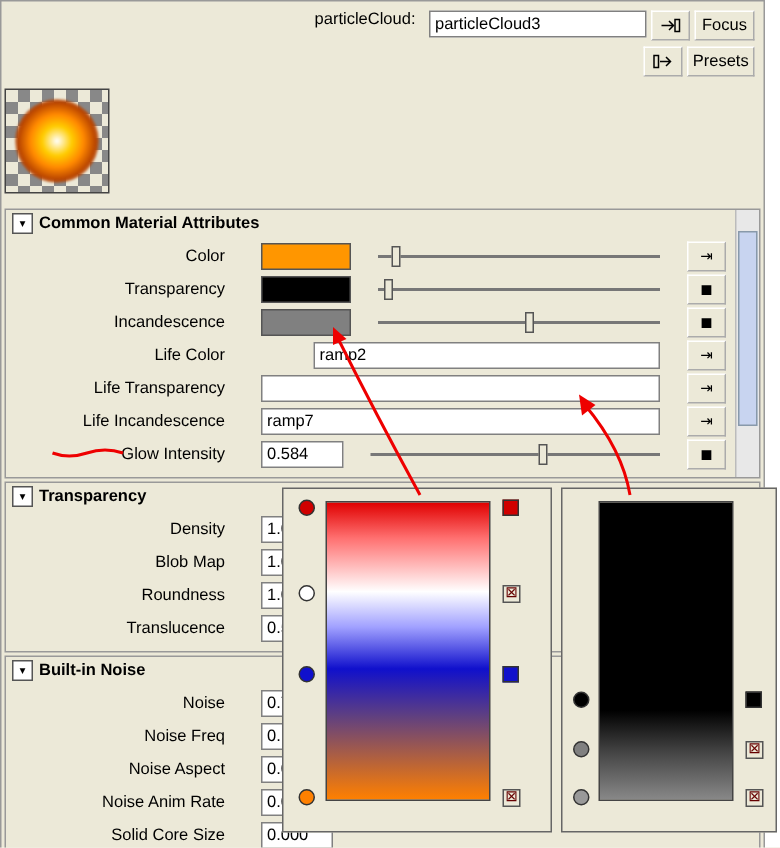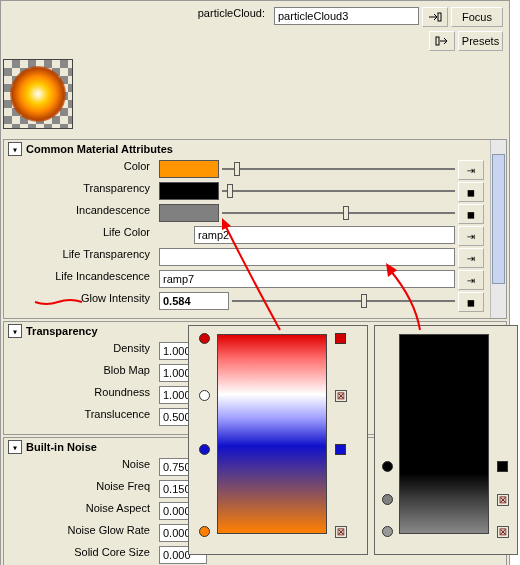--- a/index.html
+++ b/index.html
@@ -1,18 +1,18 @@
 <!DOCTYPE html>
 <html><head>
 <meta charset="utf-8">
 <style>
   *{box-sizing:border-box;margin:0;padding:0;}
   body{font-family:Tahoma,Arial,sans-serif;font-size:11px;background:#fff;width:520px;height:565px;overflow:hidden;position:relative;}
   .panel{background:#ece9d8;border:1px solid #999;width:510px;padding:4px 2px 8px 2px;}
-  .row{display:flex;height:22px;gap:3px;}
+  .row{display:flex;align-items:center;height:22px;gap:18px;}
   .row-label{width:150px;text-align:right;padding-right:6px;}
   .txt{background:#fff;border:1px solid #808080;height:18px;padding:7px 3px;font-size:11px;}
   .btn{background:#ece9d8;border:1px outset #fff;height:20px;font-size:11px;cursor:pointer;display:inline-flex;align-items:center;justify-content:center;}
   .iconbtn{width:26px;}
   .focus-row{display:flex;justify-content:flex-end;gap:3px;padding:2px 4px 2px 2px;}
   .swatch{width:60px;height:18px;border:1px solid #555;}
   .slider-track{position:relative;height:18px;flex:1;min-width:40px;}
   .slider-track::before{content:"";position:absolute;left:0;right:0;top:8px;height:2px;background:#777;}
   .slider-thumb{position:absolute;width:6px;height:14px;top:2px;background:#ece9d8;border:1px solid #555;}
   .sec{border:1px solid #999;margin:2px 0 0 0;background:#ece9d8;}
@@ -39,21 +39,21 @@
 
   <div class="focus-row">
     <span class="row-label" style="width:120px;">particleCloud:</span>
     <input class="txt" style="width: 145px;" value="particleCloud3">
     <button class="btn iconbtn">
         <svg width="14" height="12">
           <path d="M1 6 H9 M6 3 L9 6 L6 9" stroke="#000" fill="none"></path>
           <rect x="10" y="2" width="3" height="8" fill="none" stroke="#000"></rect>
         </svg>
       </button>
-    <button class="btn" style="width:52px">Focus</button>
+    <button class="btn" style="width:40px">Focus</button>
   </div>
   <div class="focus-row">
     <span style="width:273px"></span>
     <button class="btn iconbtn">
         <svg width="14" height="12">
           <rect x="1" y="2" width="3" height="8" fill="none" stroke="#000"></rect>
           <path d="M5 6 H12 M9 3 L12 6 L9 9" stroke="#000" fill="none"></path>
         </svg>
       </button>
     <button class="btn" style="width:45px">Presets</button>
@@ -108,21 +108,21 @@
           <input class="txt" style="flex: 1 1 0%;" value="">
           <button class="btn iconbtn conn">⇥</button>
         </div>
       <div class="row">
           <span class="row-label">Life Incandescence</span>
           <input class="txt" style="flex: 1 1 0%;" value="ramp7">
           <button class="btn iconbtn conn">⇥</button>
         </div>
       <div class="row">
           <span class="row-label">Glow Intensity</span>
-          <input class="txt" style="width: 70px; font-weight: bold;" value="0.584">
+          <input class="txt" style="width: 55px;" value="0.584">
           <div class="slider-track">
             <div class="slider-thumb" style="left:58%"></div>
           </div>
           <button class="btn iconbtn conn">◼</button>
         </div>
     </div>
   </div>
 
   <div class="sec">
     <div class="sec-head">
@@ -161,21 +161,21 @@
         </div>
       <div class="row">
           <span class="row-label">Noise Freq</span>
           <input class="txt" style="width: 48px;" value="0.150">
         </div>
       <div class="row">
           <span class="row-label">Noise Aspect</span>
           <input class="txt" style="width: 48px;" value="0.000">
         </div>
       <div class="row">
-          <span class="row-label">Noise Glow Rate</span>
+          <span class="row-label">Noise Anim Rate</span>
           <input class="txt" style="width: 48px;" value="0.000">
         </div>
       <div class="row">
           <span class="row-label">Solid Core Size</span>
           <input class="txt" style="width: 48px;" value="0.000">
         </div>
     </div>
   </div>
 </div>
 

